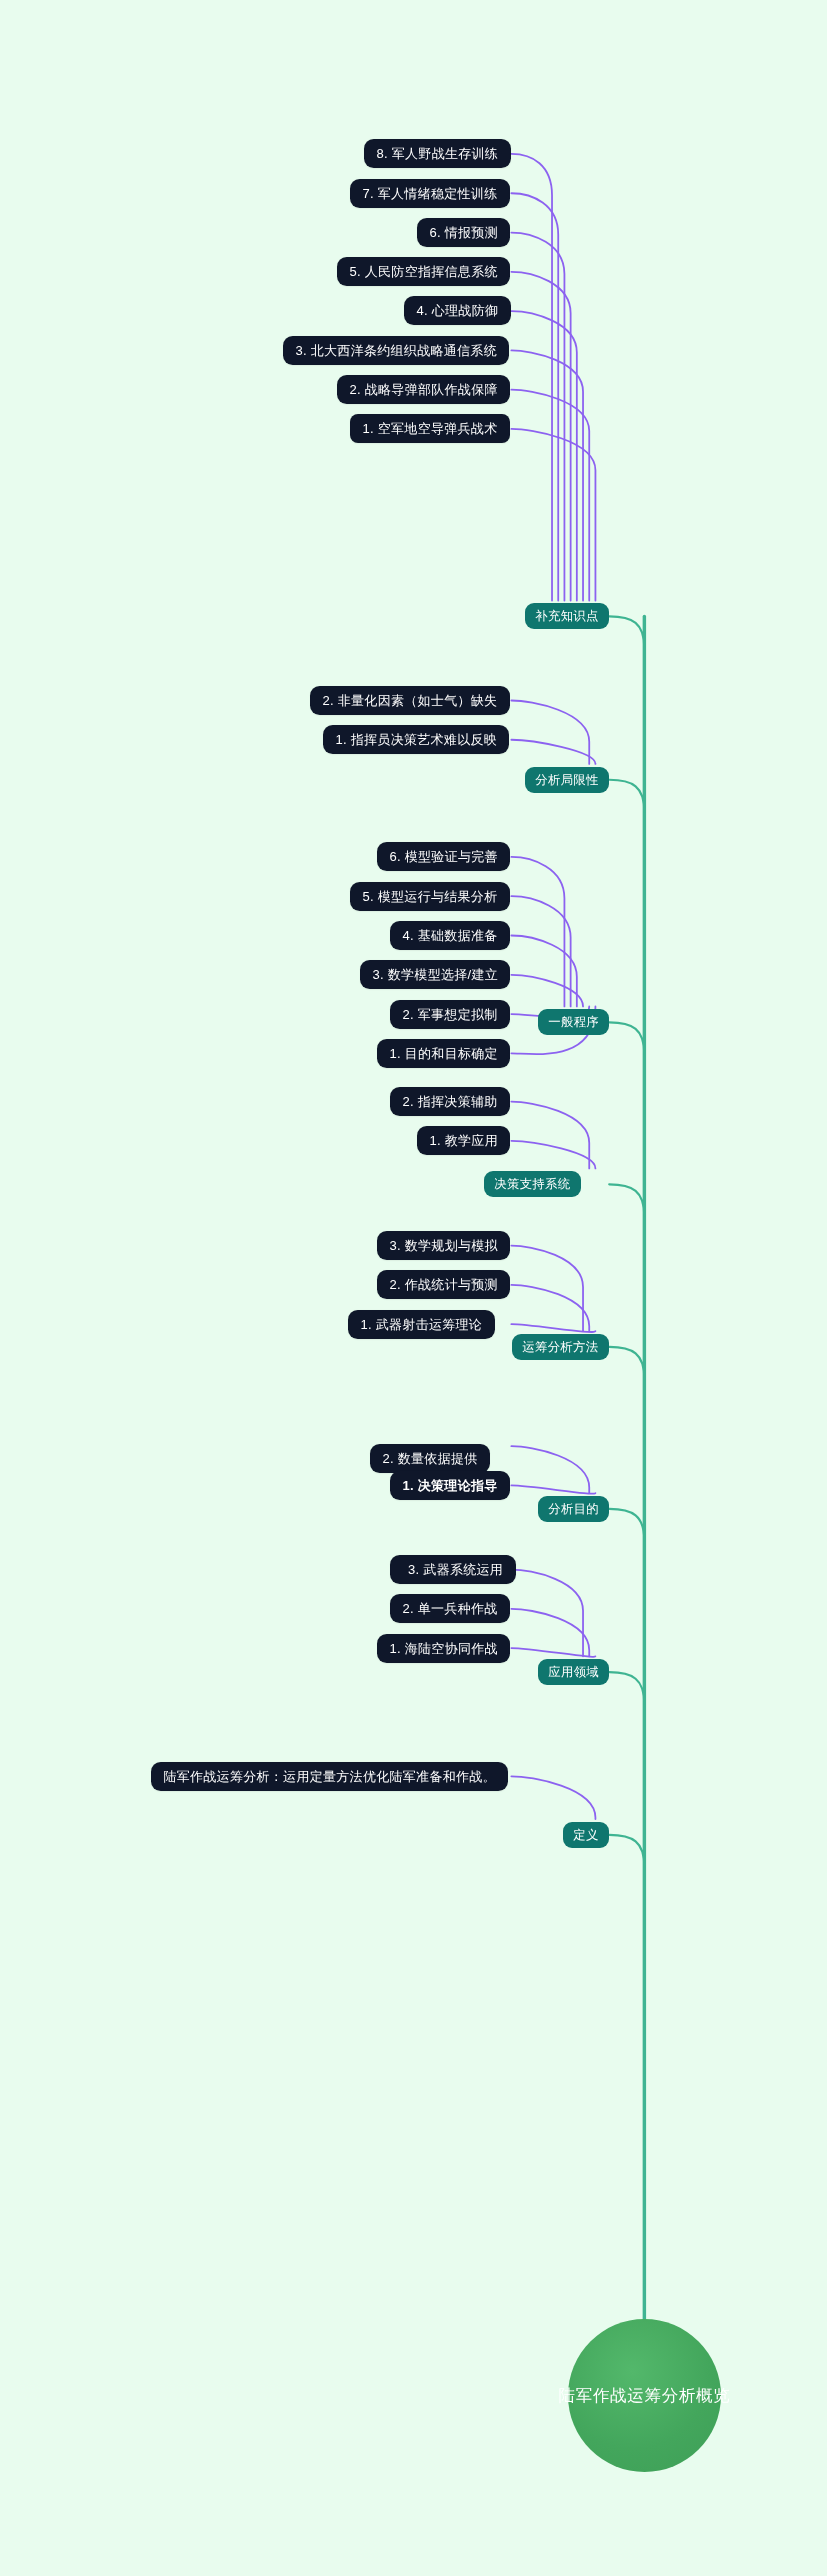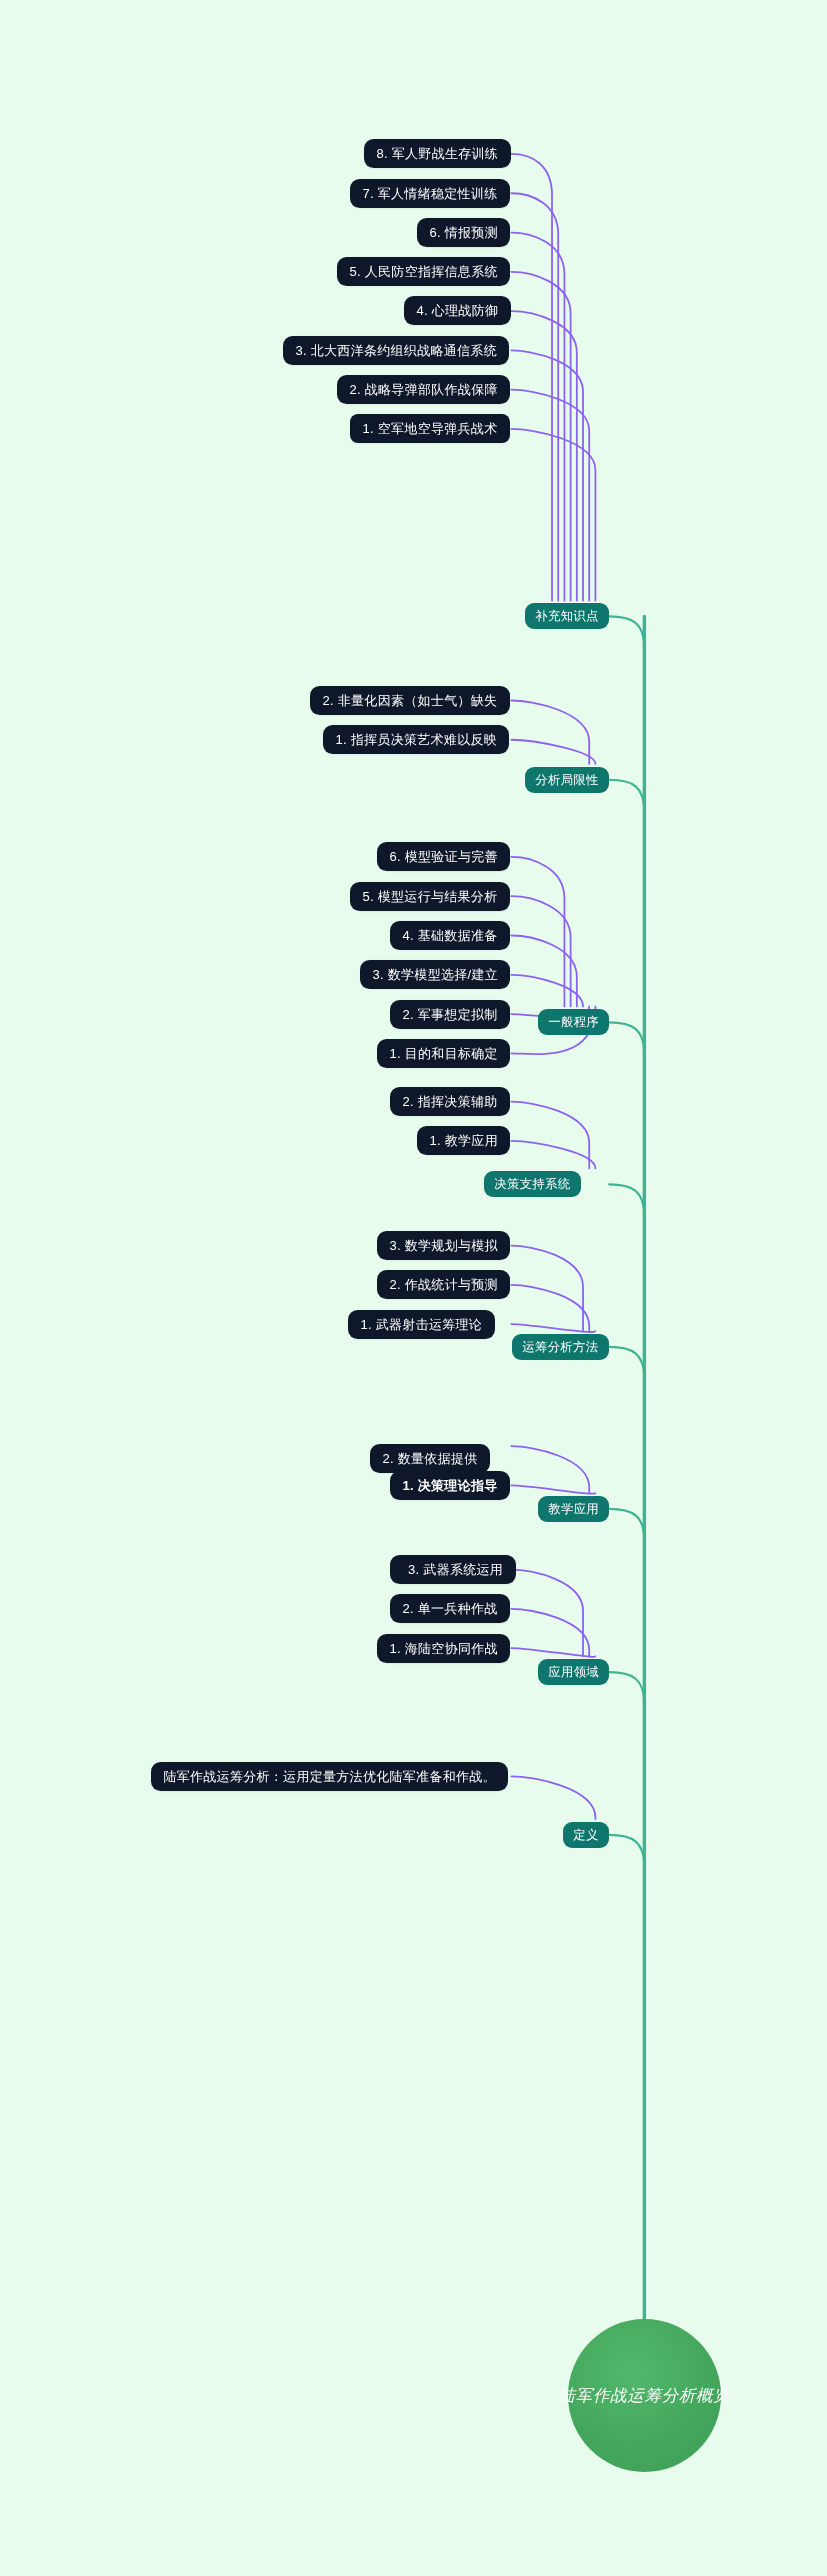--- a/index.html
+++ b/index.html
@@ -34,21 +34,20 @@
     height:26px;
     padding:0 10.3px;
     font-size:12.4px;
   }
   .root{
     width:153px;height:153px;border-radius:50%;
     background:radial-gradient(circle at 42% 34%, #53b86b 0%, #43a65c 58%, #3e9f57 100%);
     font-size:16.5px;
     color:#ffffff;
     letter-spacing:0.7px;
-    font-style:italic;
   }
 </style>
 </head>
 <body>
 
 <div id="stage">
   <svg id="links" viewBox="0 0 1200 3737">
       <path d="M 935 894 L 935 3370" stroke="#3fb492" stroke-width="5" fill="none" stroke-linecap="round"></path>
       <path d="M 884 894 C 918 894, 935 904, 935 940" stroke="#3fb492" stroke-width="3.2" fill="none" stroke-linecap="round"></path>
       <path d="M 742 223 C 772 223, 801 239, 801 283 L 801 871" stroke="#8c62f0" stroke-width="2.6" fill="none" stroke-linecap="round"></path>
@@ -159,21 +158,21 @@
       <div class="node leaf" style="left: 377px; top: 1231px; width: auto;">
         <span>3. 数学规划与模拟</span>
       </div>
       <div class="node leaf" style="left: 377px; top: 1270px; width: auto;">
         <span>2. 作战统计与预测</span>
       </div>
       <div class="node leaf" style="left: 348px; top: 1310px; width: auto;">
         <span>1. 武器射击运筹理论</span>
       </div>
       <div class="node branch" style="left: 538px; top: 1496px; width: auto;">
-        <span>教学应用</span>
+        <span>分析目的</span>
       </div>
       <div class="node leaf" style="left: 370px; top: 1432px; width: auto; margin-top: 12px;">
         <span>2. 数量依据提供</span>
       </div>
       <div class="node leaf" style="left: 390px; top: 1471px; width: auto; font-weight: bold;">
         <span>1. 决策理论指导</span>
       </div>
       <div class="node branch" style="left: 538px; top: 1659px; width: auto;">
         <span>应用领域</span>
       </div>

